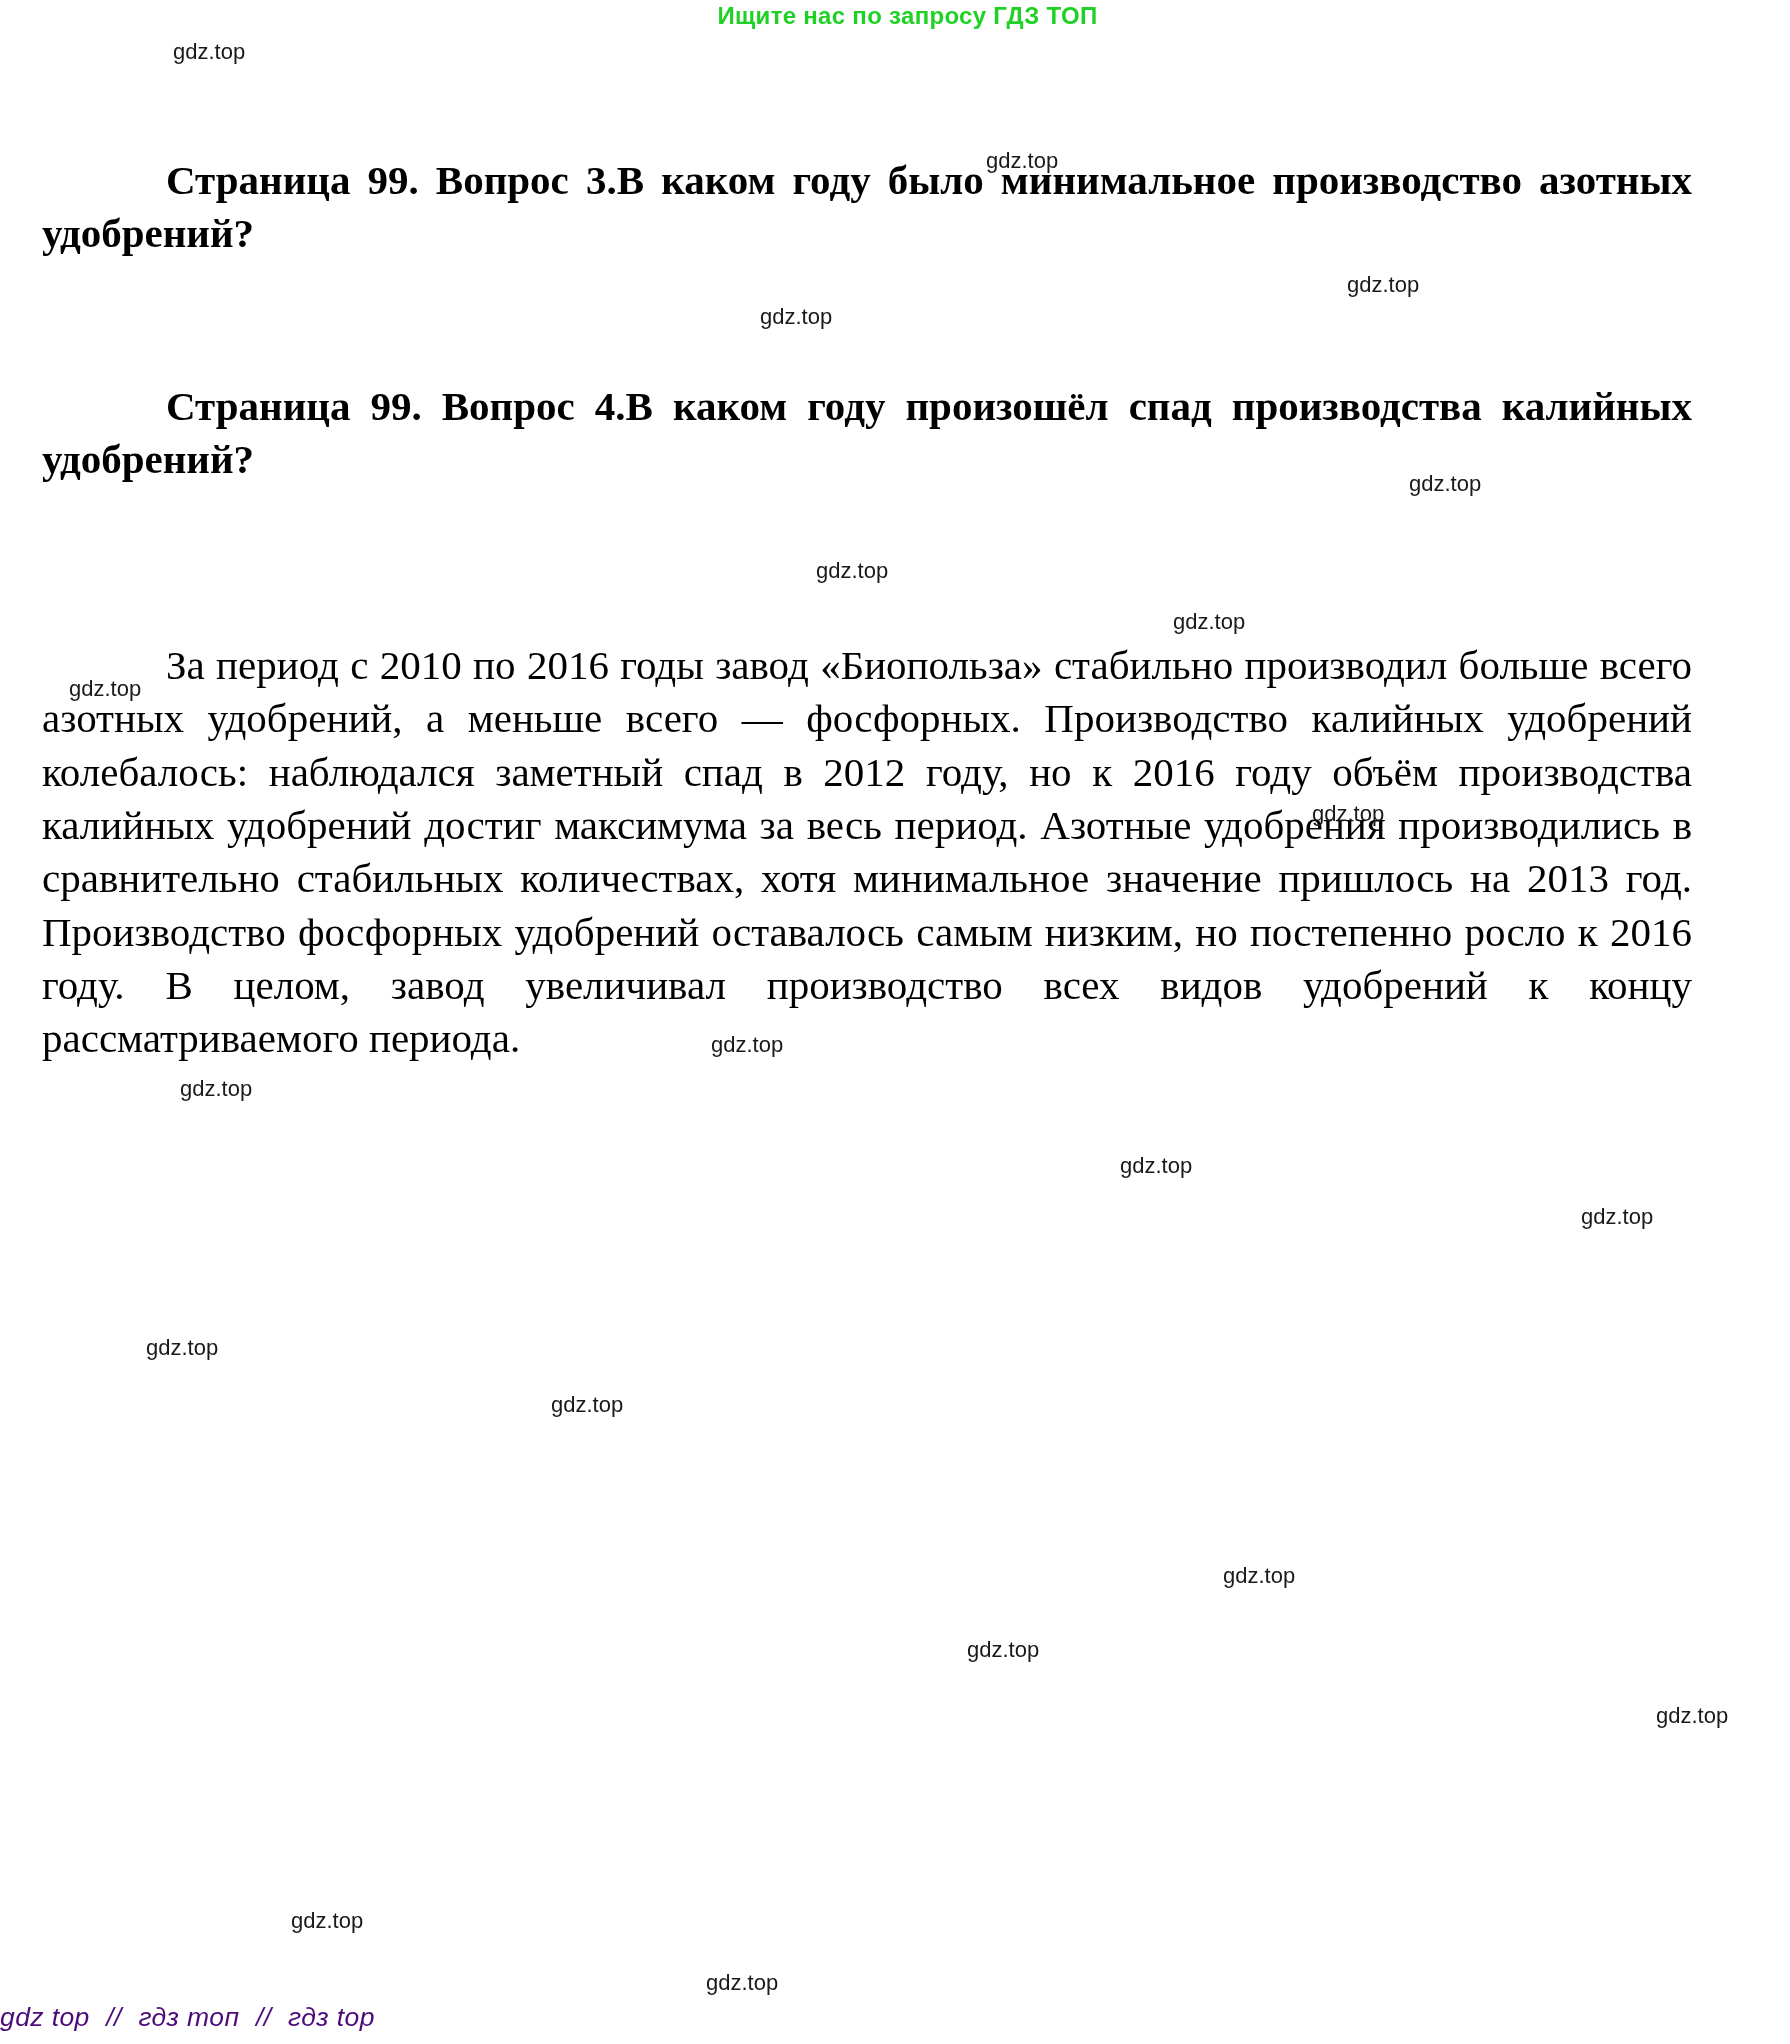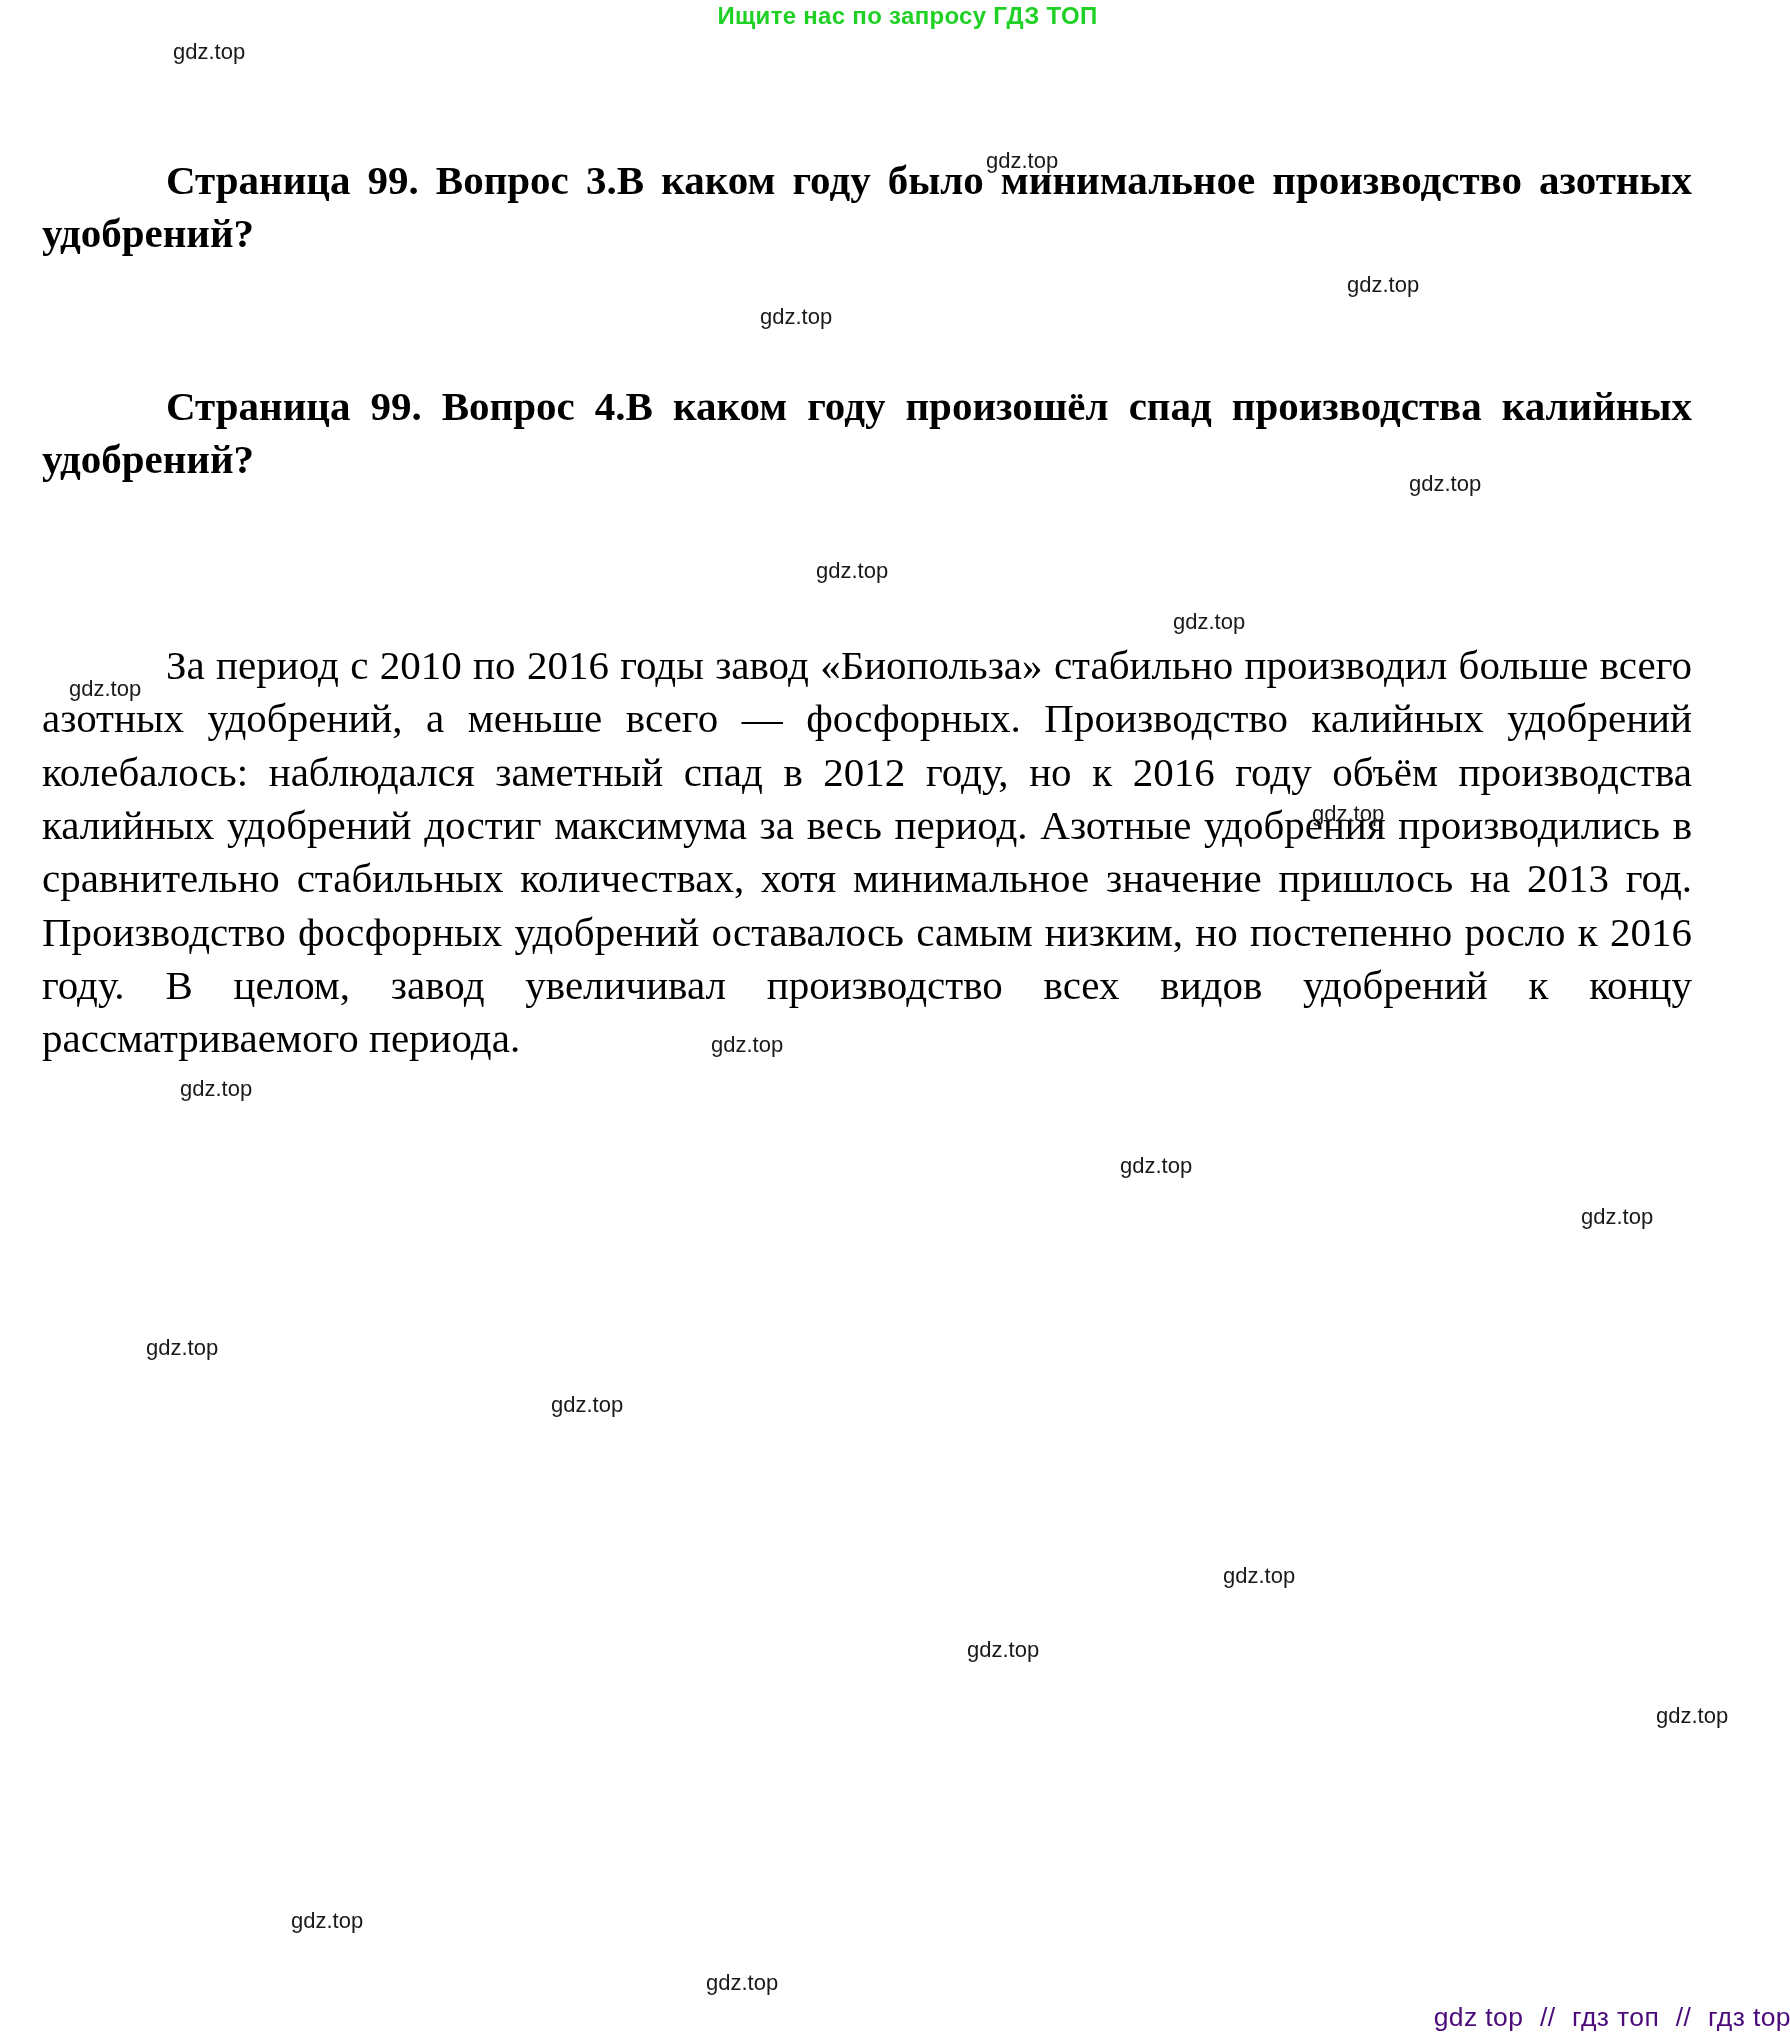--- a/index.html
+++ b/index.html
@@ -81,25 +81,26 @@
     vertical-align: -5.3px;
     display: inline;
   }
 
   
   .site-footer {
     position: absolute;
     bottom: 12.4px;
     left: 0;
     width: 1791px;
-    text-align: right;
+    text-align: left;
     font-family: "Liberation Sans", sans-serif;
     font-size: 26.5px;
     color: #4b0c7a;
     letter-spacing: 0.4px;
+    font-style: italic;
   }
   .site-footer .sep { padding: 0 8.8px; }
 </style>
 </head>
 <body>
 
 <div class="page">
 
   <div class="site-header">Ищите нас по запросу ГДЗ ТОП</div>
 

